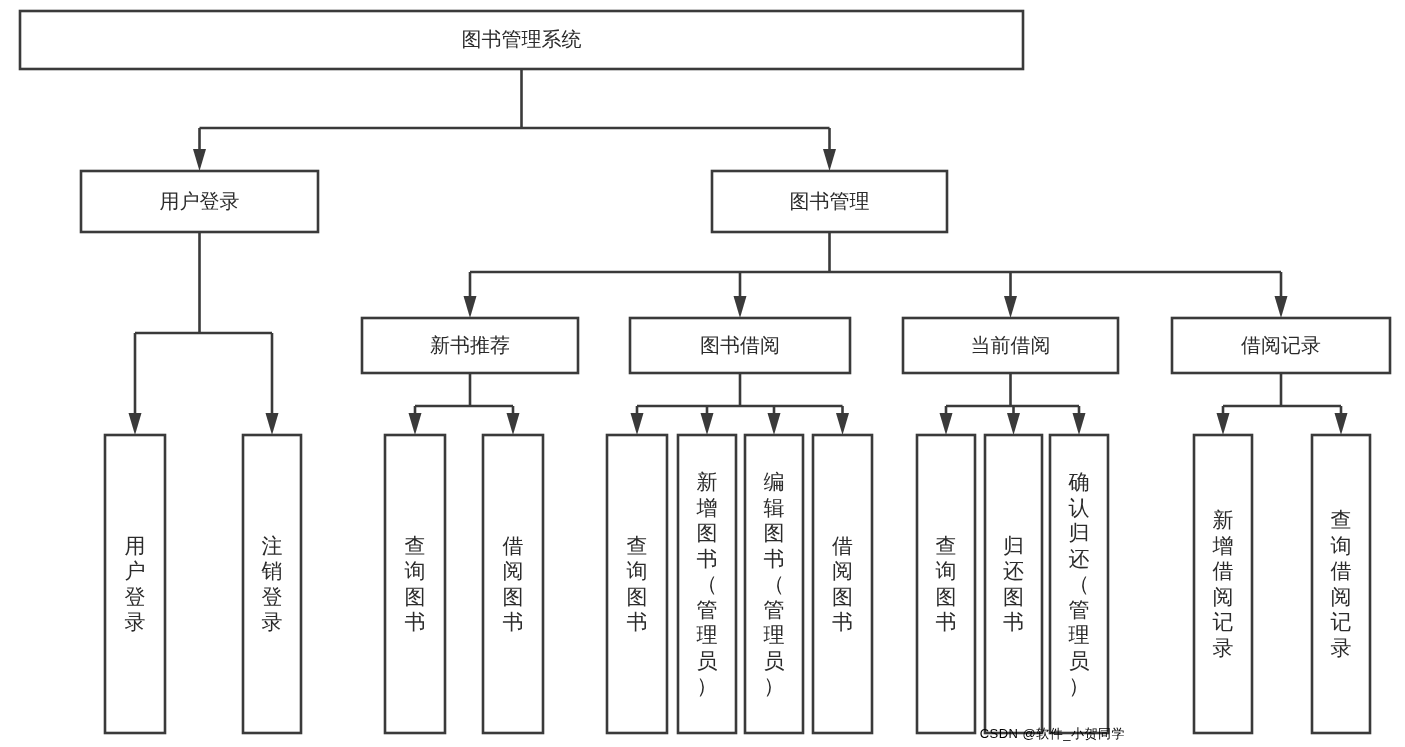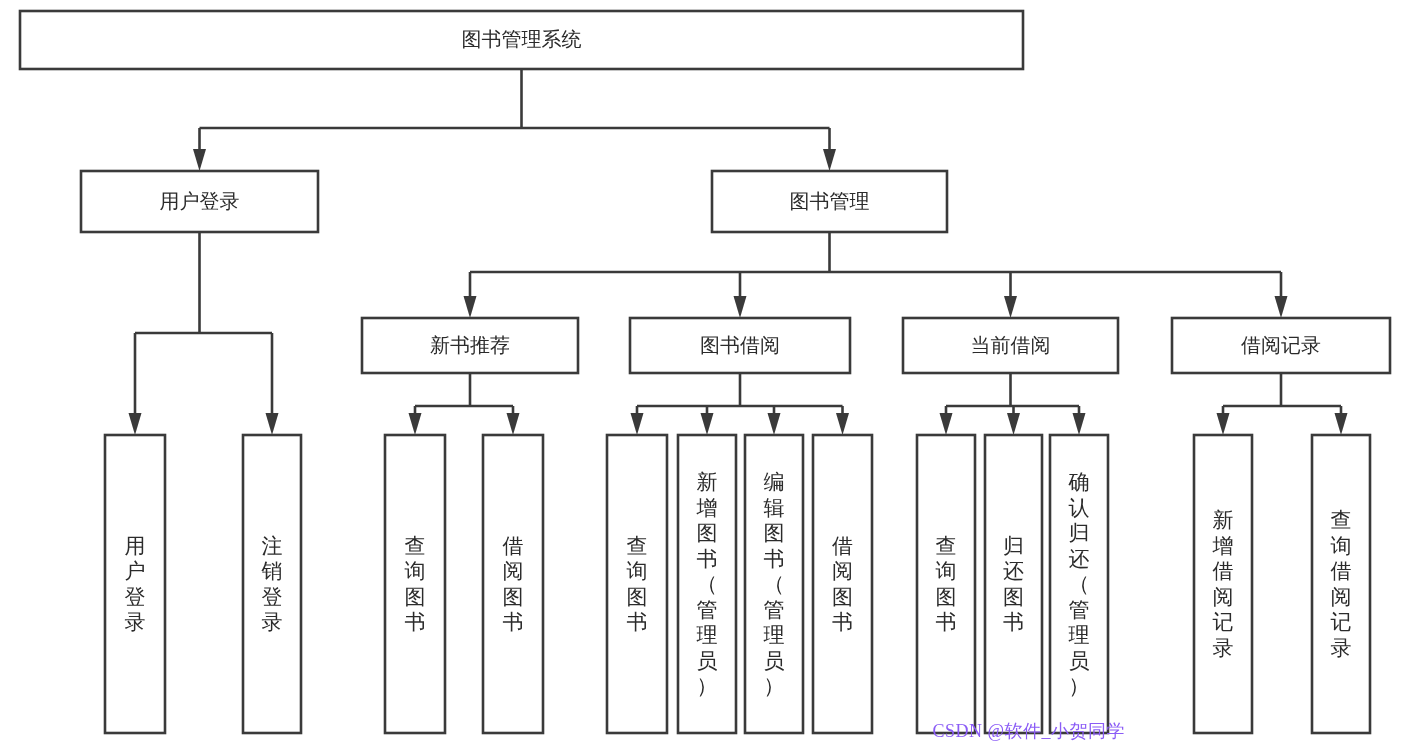--- a/index.html
+++ b/index.html
@@ -53,23 +53,23 @@
     stroke-linecap: butt;
   }
   .arrow-head {
     fill: #3a3a3a;
     stroke: none;
   }
   .watermark {
     position: absolute;
     right: 8px;
     bottom: 4px;
-    font-family: Liberation Serif, serif;
-    font-size: 18px;
-    color: #8b5cf6;
+    font-family: Liberation Sans, sans-serif;
+    font-size: 13px;
+    color: #000000;
     letter-spacing: 0.5px;
     white-space: nowrap;
     user-select: none;
   }
 </style>
 </head>
 <body>
 
 <div id="diagram-root">
   <svg id="flowchart" viewBox="0 0 1405 747">

